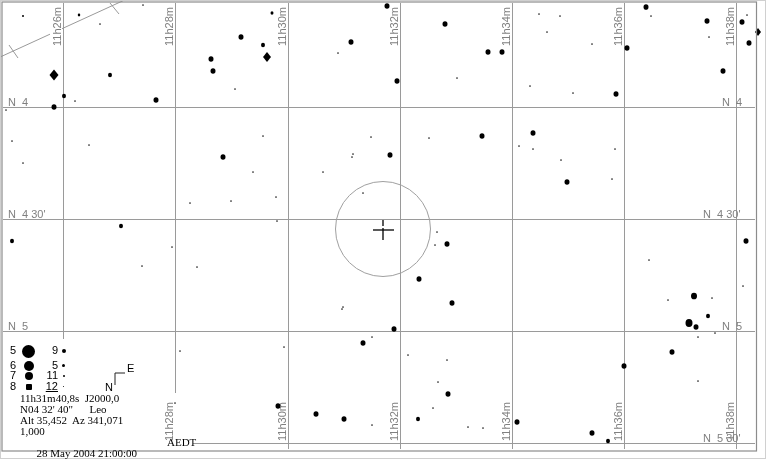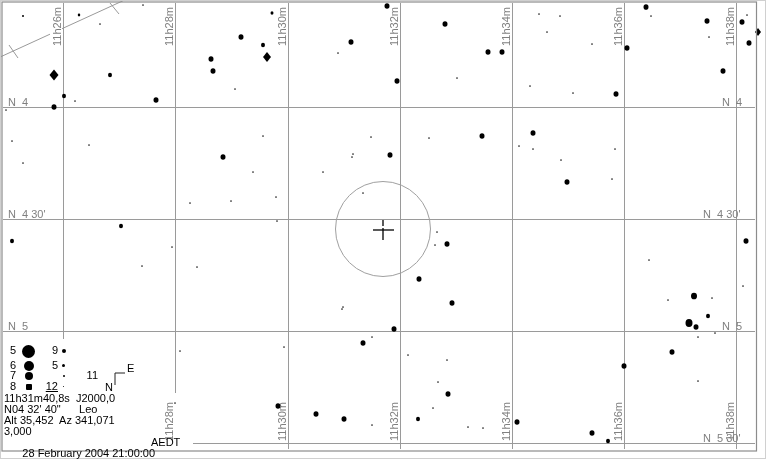--- a/index.html
+++ b/index.html
@@ -1,19 +1,19 @@
 <!DOCTYPE html>
 <html><head>
 <meta charset="utf-8">
 <style>
   html,body{margin:0;padding:0;background:#ffffff;}
   #stage{position:relative;width:766px;height:459px;background:#ffffff;overflow:hidden;
          font-family:"Liberation Sans",sans-serif;}
   #chart{position:absolute;left:0;top:0;}
-  .status{position:absolute;left:4px;top:393px;color:#000;font-size:11px;line-height:11px;}
+  .status{position:absolute;left:20px;top:393px;color:#000;font-size:11px;line-height:11px;font-family:Liberation Serif, serif;}
   .status-line{white-space:pre;height:11px;position:relative;}
   .tz{position:absolute;left:147px;top:0;white-space:pre;text-align:center;}
   .legend{position:absolute;left:0;top:0;width:150px;height:60px;}
   .legend span.num{position:absolute;font-size:11px;color:#000;line-height:11px;}
   .legend .sym{position:absolute;background:#000;}
   svg text{font-family:"Liberation Sans",sans-serif;}
 </style>
 </head>
 <body>
 
@@ -200,31 +200,31 @@
       <span class="num" style="left: 10px; top: 345px;">5</span>
       <span class="sym" style="width: 13px; height: 13px; left: 22px; top: 344.5px; border-radius: 50%;"></span>
       <span class="num" style="left: 44px; width: 14px; text-align: right; top: 345px;">9</span>
       <span class="sym" style="width: 4px; height: 4px; left: 61.5px; top: 349px; border-radius: 50%;"></span>
       <span class="num" style="left: 10px; top: 359.5px;">6</span>
       <span class="sym" style="width: 10px; height: 10px; left: 23.5px; top: 360.5px; border-radius: 50%;"></span>
       <span class="num" style="left: 44px; width: 14px; text-align: right; top: 359.5px;">5</span>
       <span class="sym" style="width: 3.5px; height: 3.5px; left: 61.75px; top: 363.75px; border-radius: 50%;"></span>
       <span class="num" style="left: 10px; top: 370px;">7</span>
       <span class="sym" style="width: 8px; height: 8px; left: 24.5px; top: 372px; border-radius: 50%;"></span>
-      <span class="num" style="left: 44px; width: 14px; text-align: right; top: 370px; margin-left: 40px;">11</span>
+      <span class="num" style="left: 44px; width: 14px; text-align: right; top: 370px;">11</span>
       <span class="sym" style="width: 2px; height: 2px; left: 62.5px; top: 375px; border-radius: 50%;"></span>
       <span class="num" style="left: 10px; top: 380.5px;">8</span>
       <span class="sym" style="width: 6px; height: 6px; left: 25.5px; top: 383.5px; border-radius: 1px;"></span>
       <span class="num" style="left: 44px; width: 14px; text-align: right; top: 380.5px; text-decoration: underline;">12</span>
       <span class="sym" style="width: 1.5px; height: 1.5px; left: 62.75px; top: 385.75px; border-radius: 50%;"></span>
     </div>
 
   <div class="status">
     <div class="status-line">11h31m40,8s  J2000,0</div>
     <div class="status-line">N04 32' 40"      Leo</div>
     <div class="status-line">Alt 35,452  Az 341,071</div>
-    <div class="status-line">3,000</div>
+    <div class="status-line">1,000</div>
     <div class="status-line">
-      <span>28 February 2004 21:00:00</span>
+      <span>28 May 2004 21:00:00</span>
       <span class="tz">AEDT</span>
     </div>
   </div>
 </div>
 
 </body></html>

